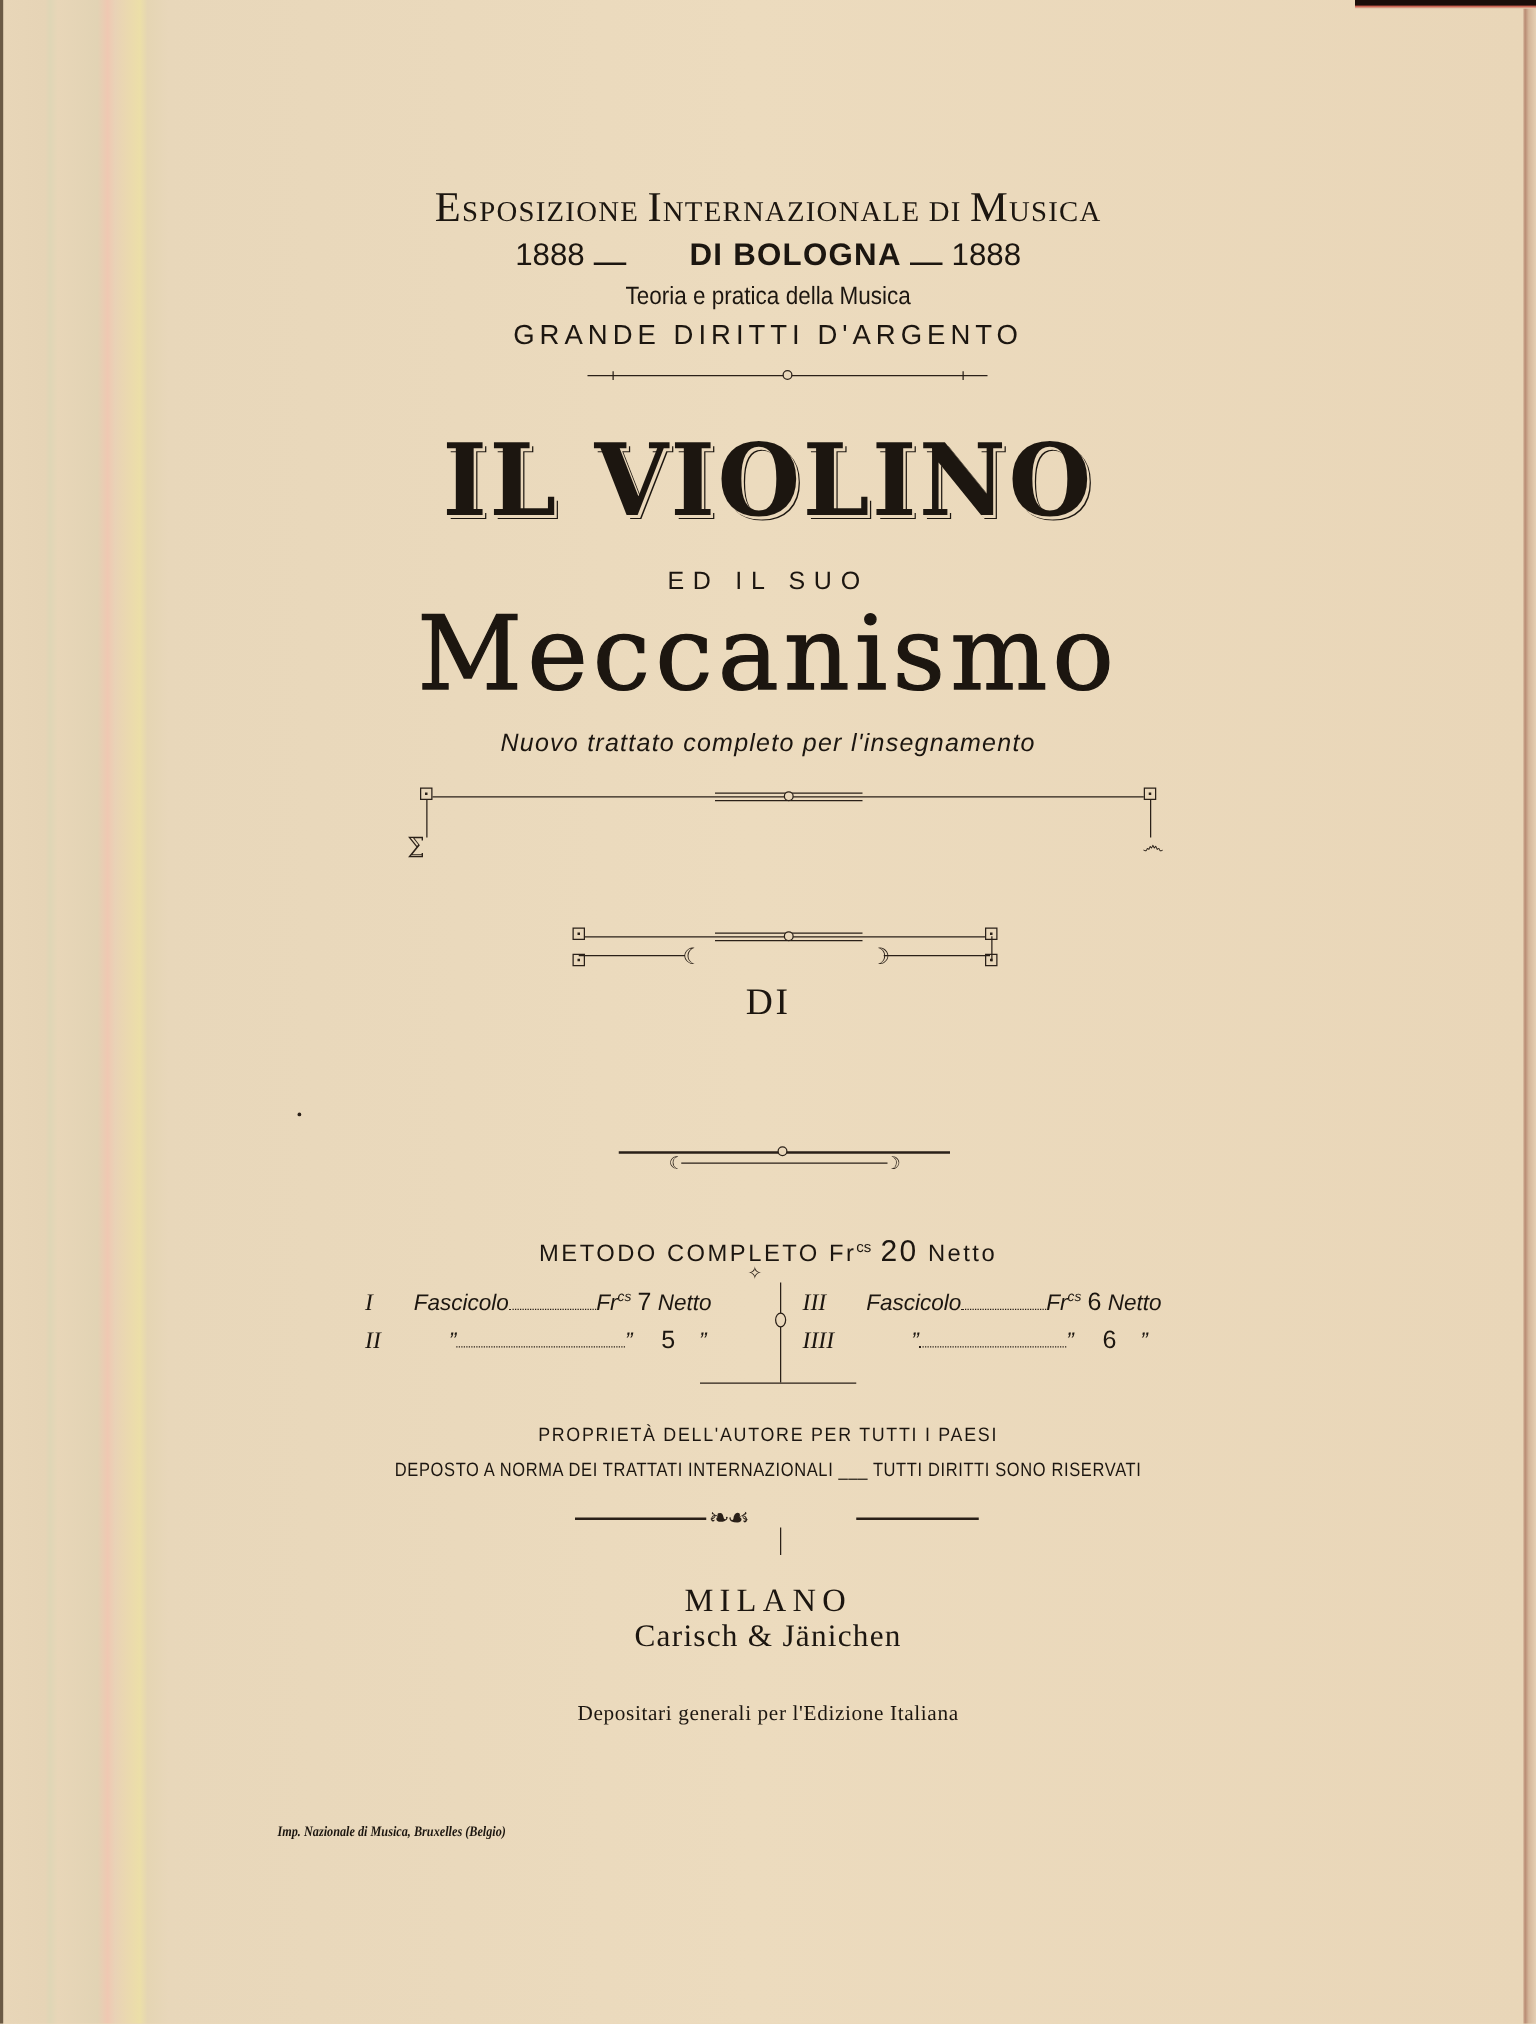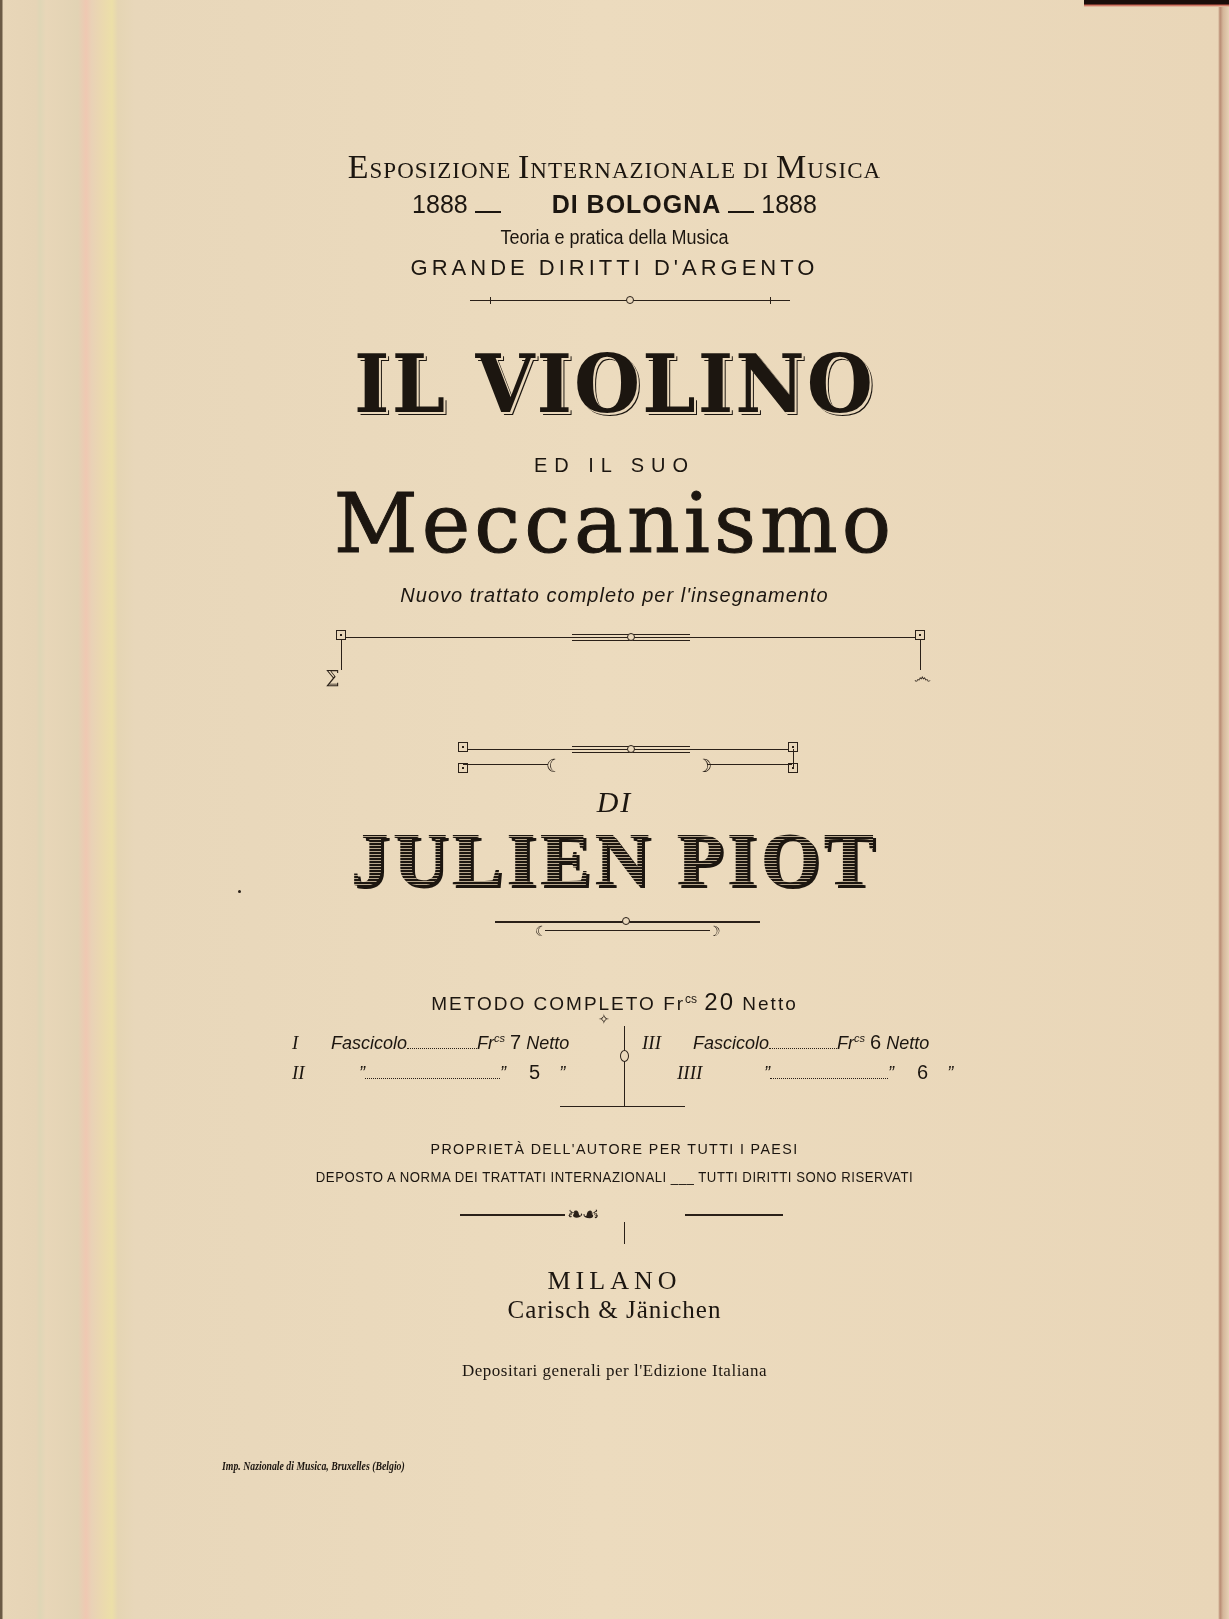--- a/index.html
+++ b/index.html
@@ -44,21 +44,21 @@
 
     .violino { top: 340px; font-family: "DejaVu Serif", serif; font-size: 76px; font-weight: bold;
       letter-spacing: 2px; color: #1c1610;
       text-shadow: 2px 2px 0 #ead8bb, 3px 3px 0 #1c1610; transform: scaleY(1.05); }
     .edilsuo { top: 454px; font-size: 20px; letter-spacing: 7px; }
     .meccanismo { top: 476px; font-family: "DejaVu Serif", serif; font-size: 82px; letter-spacing: 4px; font-weight: normal;
       color: #1c1610; -webkit-text-stroke: 1px #1c1610; }
     .nuovo { top: 584px; font-size: 20px; font-style: italic; letter-spacing: 1px; }
 
     .adottato { top: 660px; font-size: 17.5px; line-height: 25px; letter-spacing: 0.6px; }
-    .di { top: 785px; font-family: "Liberation Serif", serif; font-style: italic; font-size: 30px; letter-spacing: 2px; }
+    .di { top: 785px; font-family: "Liberation Serif", serif; font-size: 30px; letter-spacing: 2px; }
     .piot { top: 816px; font-family: "Liberation Serif", serif; font-weight: bold; font-size: 76px; letter-spacing: 4px;
       color: #4a4036;
       background: repeating-linear-gradient(180deg, #1c1610 0px, #1c1610 1.5px, #b6a68c 2px, #b6a68c 3px);
       -webkit-background-clip: text; background-clip: text; -webkit-text-fill-color: transparent;
       filter: drop-shadow(3px 3px 0 #1c1610); }
 
     .metodo { top: 988px; font-size: 19px; letter-spacing: 2px; }
     .metodo sup { font-size: 12px; letter-spacing: 0; }
     .metodo .big { font-size: 24px; text-align: center; }
 
@@ -134,21 +134,20 @@
     <div class="sqbox" style="left:458px; top:763px;"></div>
     <div class="sqbox" style="left:788px; top:763px;"></div>
     <div class="rule" style="left:463px; width:85px; top:764px;"></div>
     <div class="rule" style="left:707px; width:85px; top:764px;"></div>
     <div class="vline" style="left:793px; top:749px; height:20px;"></div>
     <div class="curl" style="left:546px; top:757px;">☾</div>
     <div class="curl" style="left:696px; top:757px;">☽</div>
   </div>
 
   <div class="center di">DI</div>
-  <div class="center piot">JULIEN PIOT</div>
 
   <div>
     <div class="rule" style="left:495px; width:265px; top:921px; height:2px;"></div>
     <div class="rule" style="left:545px; width:165px; top:930px;"></div>
     <div class="dot" style="left:622px; top:917px;"></div>
     <div class="curl" style="left:535px; top:924px; font-size:14px;">☾</div>
     <div class="curl" style="left:708px; top:924px; font-size:14px;">☽</div>
   </div>
 
   <div class="center metodo">
@@ -170,21 +169,21 @@
     <span class="num" style="margin-left:18px;">5</span>
     <span style="margin-left:14px;">”</span>
   </div>
   <div class="fasc" style="left:642px; top:1031px;">
     <span class="roman" style="width:46px;">III</span>
     <span>Fascicolo</span><span class="dots" style="width:68px;"></span><span>Fr</span><sup>cs</sup>
     <span class="num">6</span>
     <span>Netto</span>
   </div>
   <div class="fasc" style="left:642px; top:1061px;">
-    <span class="roman" style="width:82px;margin-left:35px;">IIII</span>
+    <span class="roman" style="width:82px;">IIII</span>
     <span>”</span><span class="dots" style="width:118px;"></span><span>”</span>
     <span class="num" style="margin-left:18px;">6</span>
     <span style="margin-left:14px;">”</span>
   </div>
 
   <div>
     <div class="curl" style="left:598px; top:1012px; font-size:14px;">✧</div>
     <div class="vline" style="left:624px; top:1026px; height:80px;"></div>
     <div class="dot" style="left:620px; top:1050px; width:9px; height:12px;"></div>
     <div class="rule" style="left:560px; width:125px; top:1106px;"></div>

